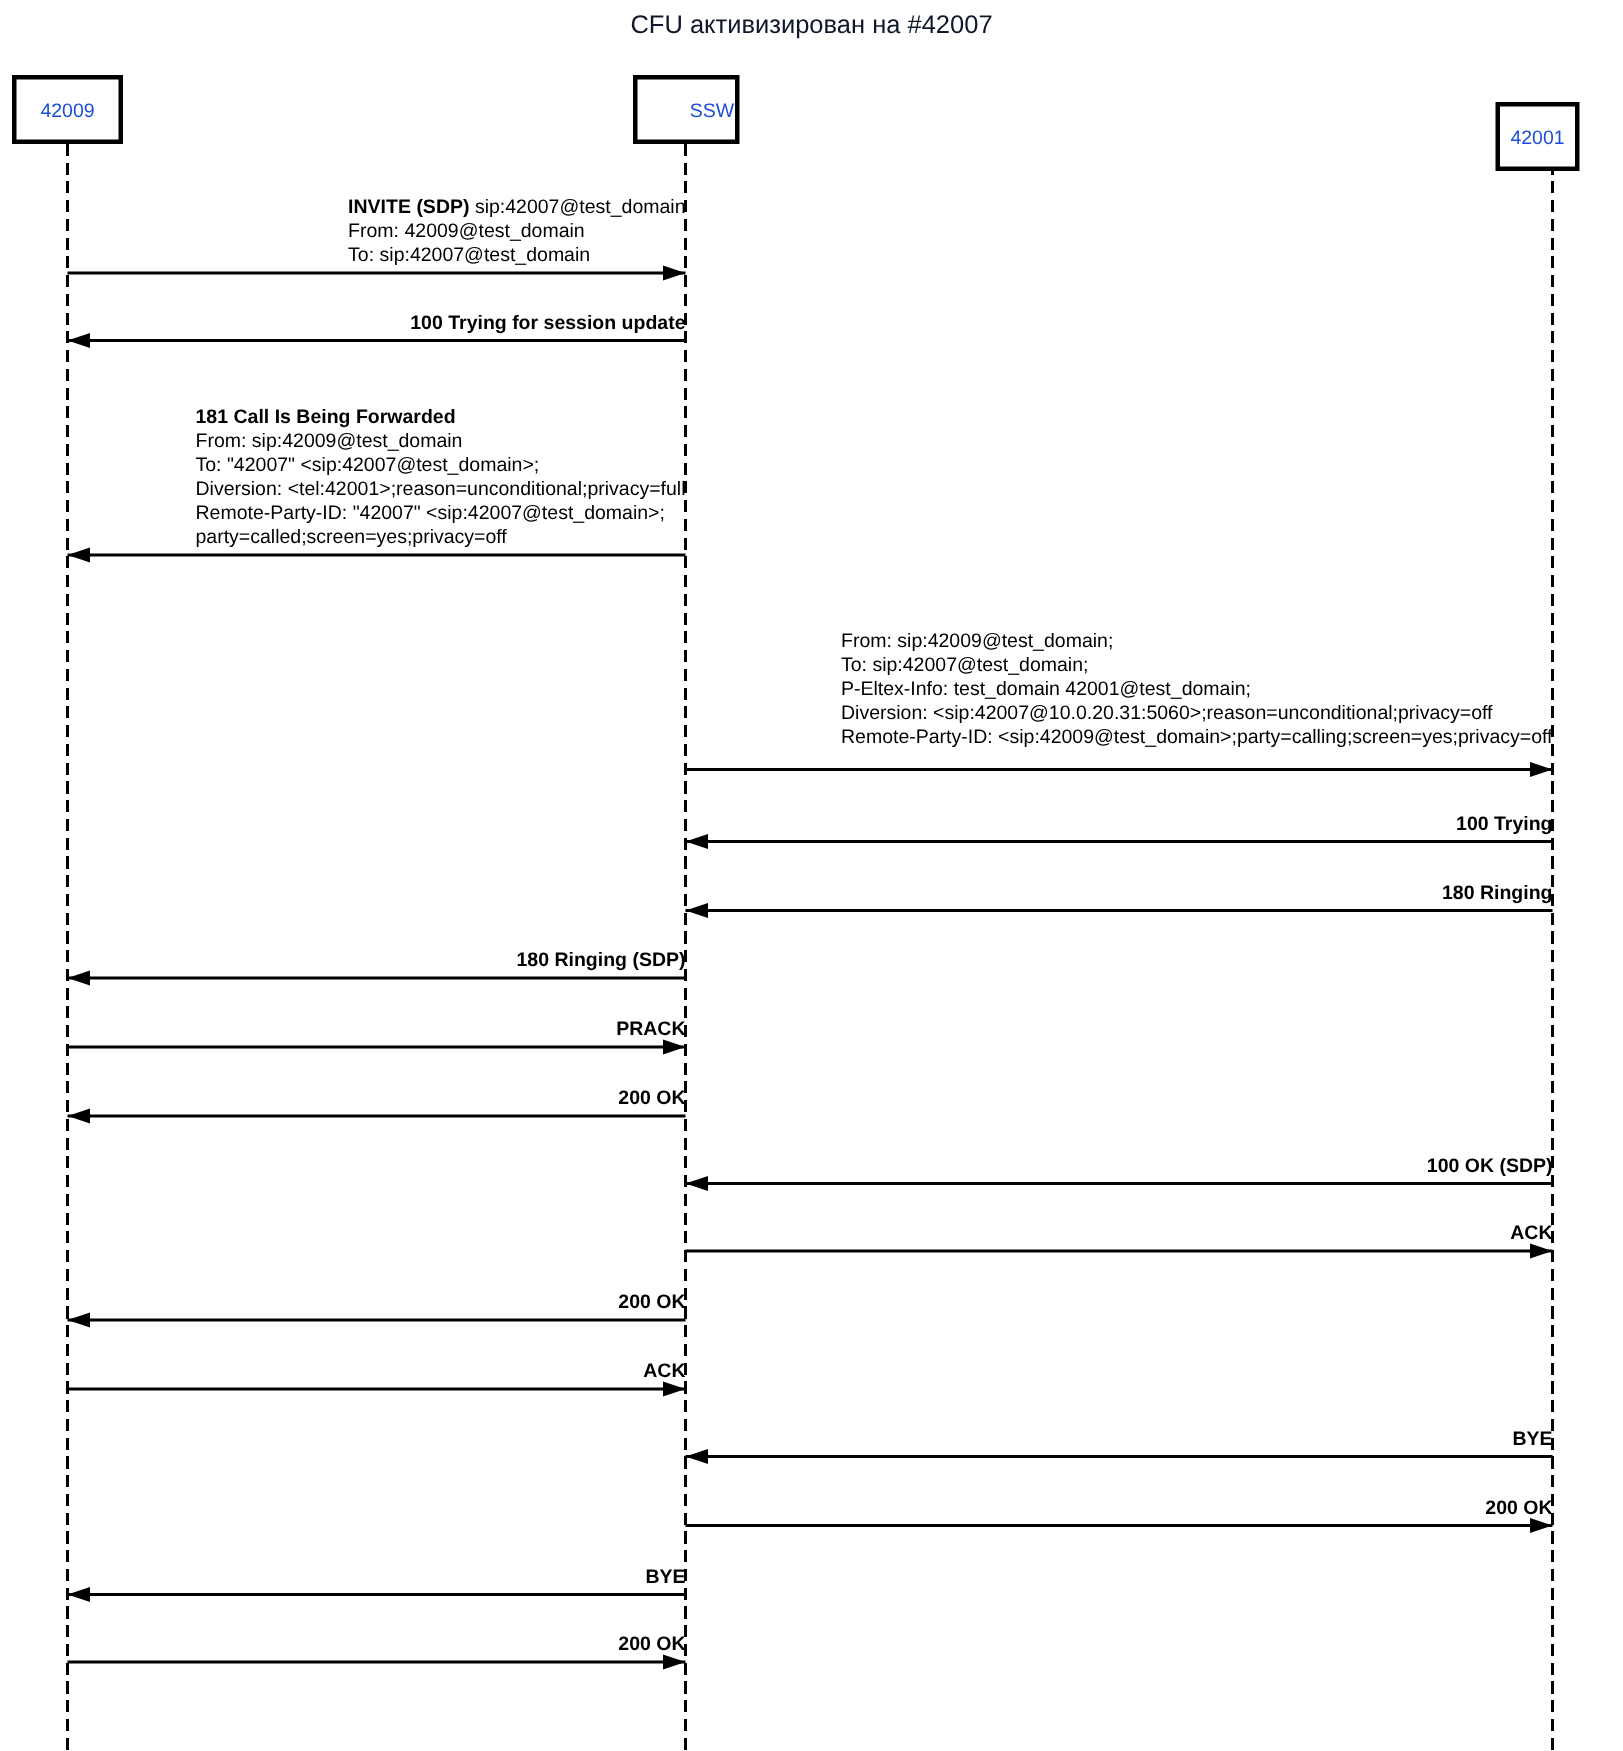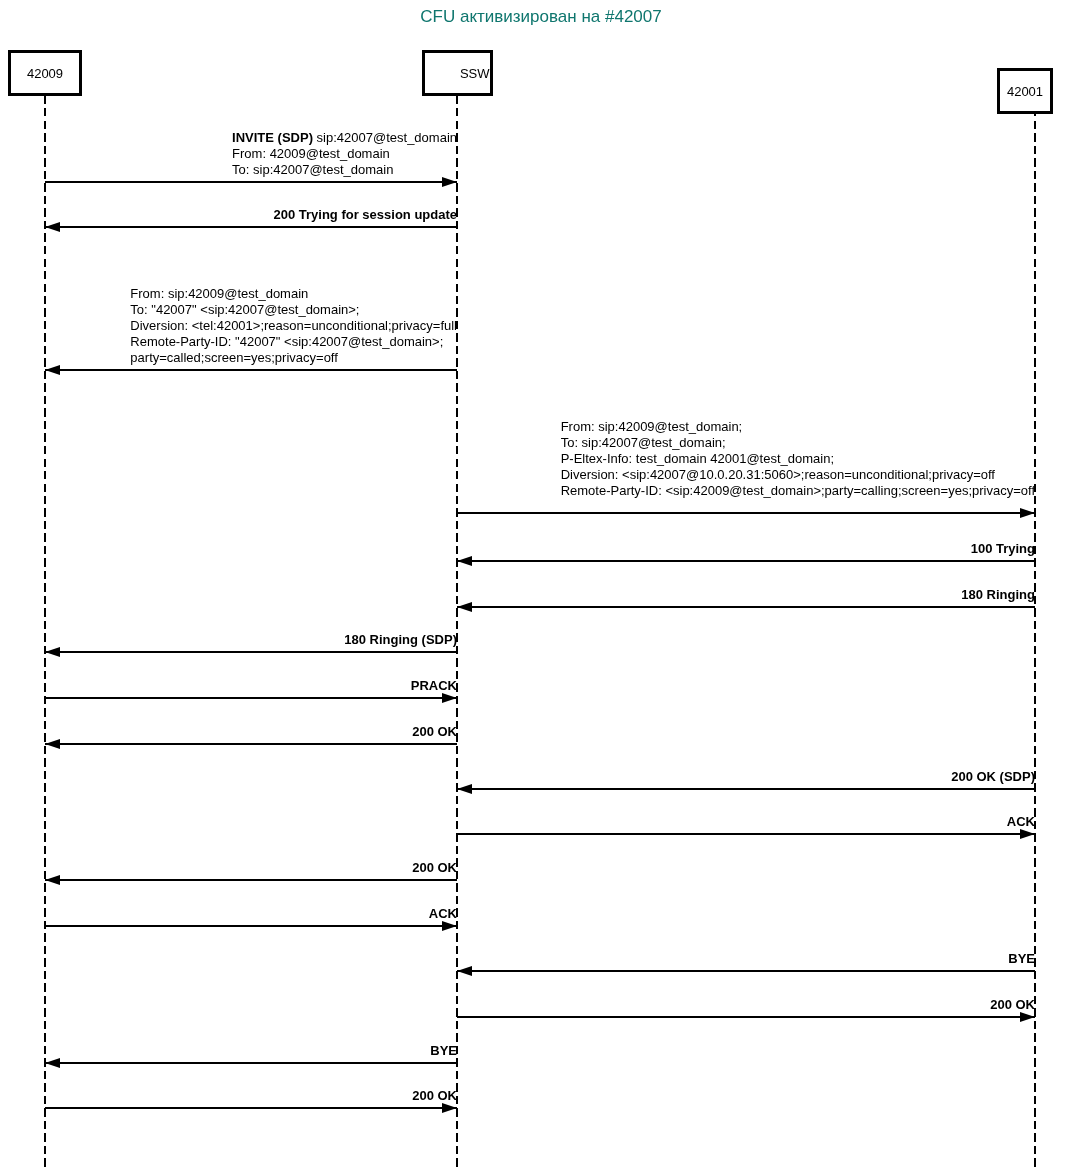--- a/index.html
+++ b/index.html
@@ -15,35 +15,35 @@
     background: #ffffff;
   }
   .title {
     position: absolute;
     left: 0;
     top: 6px;
     width: 100%;
     text-align: center;
     font-size: 17px;
     line-height: 21px;
-    color: #0f766e;
+    color: #0f172a;
   }
   .actor-box {
     position: absolute;
     box-sizing: border-box;
     border: 3px solid #000000;
     background: #ffffff;
     display: flex;
     align-items: center;
     justify-content: center;
     z-index: 3;
   }
   .actor-label {
     font-size: 13px;
-    color: #000000;
+    color: #1d4ed8;
   }
   .lifeline {
     position: absolute;
     width: 2px;
     background: repeating-linear-gradient(to bottom, #000000 0px, #000000 8px, transparent 8px, transparent 12.5px);
     z-index: 1;
   }
   .msg-line {
     position: absolute;
     height: 2px;
@@ -103,27 +103,28 @@
         <div class="msg-text">
           <div><b>INVITE (SDP)</b> sip:42007@test_domain</div>
           <div>From: 42009@test_domain</div>
           <div>To: sip:42007@test_domain</div>
         </div>
       </div>
       <div class="msg-line" style="left: 45px; width: 412px; top: 226px;"></div>
       <div class="arrowhead left" style="top: 221.5px; left: 45px;"></div>
       <div class="msg-text-wrap" style="left: 45px; width: 412px; bottom: 944px;">
         <div class="msg-text">
-          <div><b>200 Trying for session update</b></div>
+          <div><b>100 Trying for session update</b></div>
         </div>
       </div>
       <div class="msg-line" style="left: 45px; width: 412px; top: 369px;"></div>
       <div class="arrowhead left" style="top: 364.5px; left: 45px;"></div>
       <div class="msg-text-wrap" style="left: 45px; width: 412px; bottom: 801px;">
         <div class="msg-text">
+          <div><b>181 Call Is Being Forwarded</b></div>
           <div>From: sip:42009@test_domain</div>
           <div>To: "42007" &lt;sip:42007@test_domain&gt;;</div>
           <div>Diversion: &lt;tel:42001&gt;;reason=unconditional;privacy=full</div>
           <div>Remote-Party-ID: "42007" &lt;sip:42007@test_domain&gt;;</div>
           <div>party=called;screen=yes;privacy=off</div>
         </div>
       </div>
       <div class="msg-line" style="left: 457px; width: 578px; top: 512px;"></div>
       <div class="arrowhead right" style="top: 507.5px; left: 1020px;"></div>
       <div class="msg-text-wrap" style="left: 457px; width: 578px; bottom: 668px;">
@@ -167,21 +168,21 @@
       <div class="arrowhead left" style="top: 738.5px; left: 45px;"></div>
       <div class="msg-text-wrap" style="left: 45px; width: 412px; bottom: 427px;">
         <div class="msg-text">
           <div><b>200 OK</b></div>
         </div>
       </div>
       <div class="msg-line" style="left: 457px; width: 578px; top: 788px;"></div>
       <div class="arrowhead left" style="top: 783.5px; left: 457px;"></div>
       <div class="msg-text-wrap" style="left: 457px; width: 578px; bottom: 382px;">
         <div class="msg-text">
-          <div><b>200 OK (SDP)</b></div>
+          <div><b>100 OK (SDP)</b></div>
         </div>
       </div>
       <div class="msg-line" style="left: 457px; width: 578px; top: 833px;"></div>
       <div class="arrowhead right" style="top: 828.5px; left: 1020px;"></div>
       <div class="msg-text-wrap" style="left: 457px; width: 578px; bottom: 337px;">
         <div class="msg-text">
           <div><b>ACK</b></div>
         </div>
       </div>
       <div class="msg-line" style="left: 45px; width: 412px; top: 879px;"></div>

